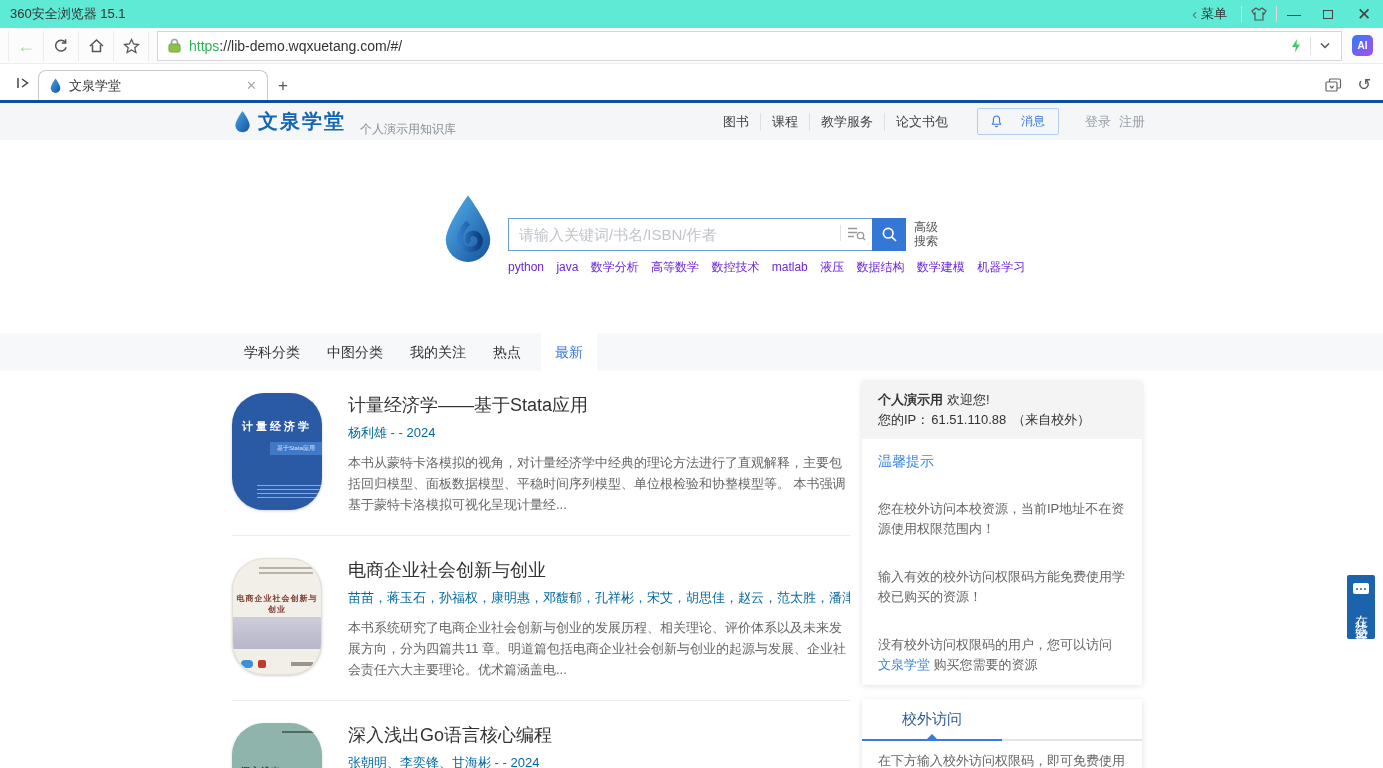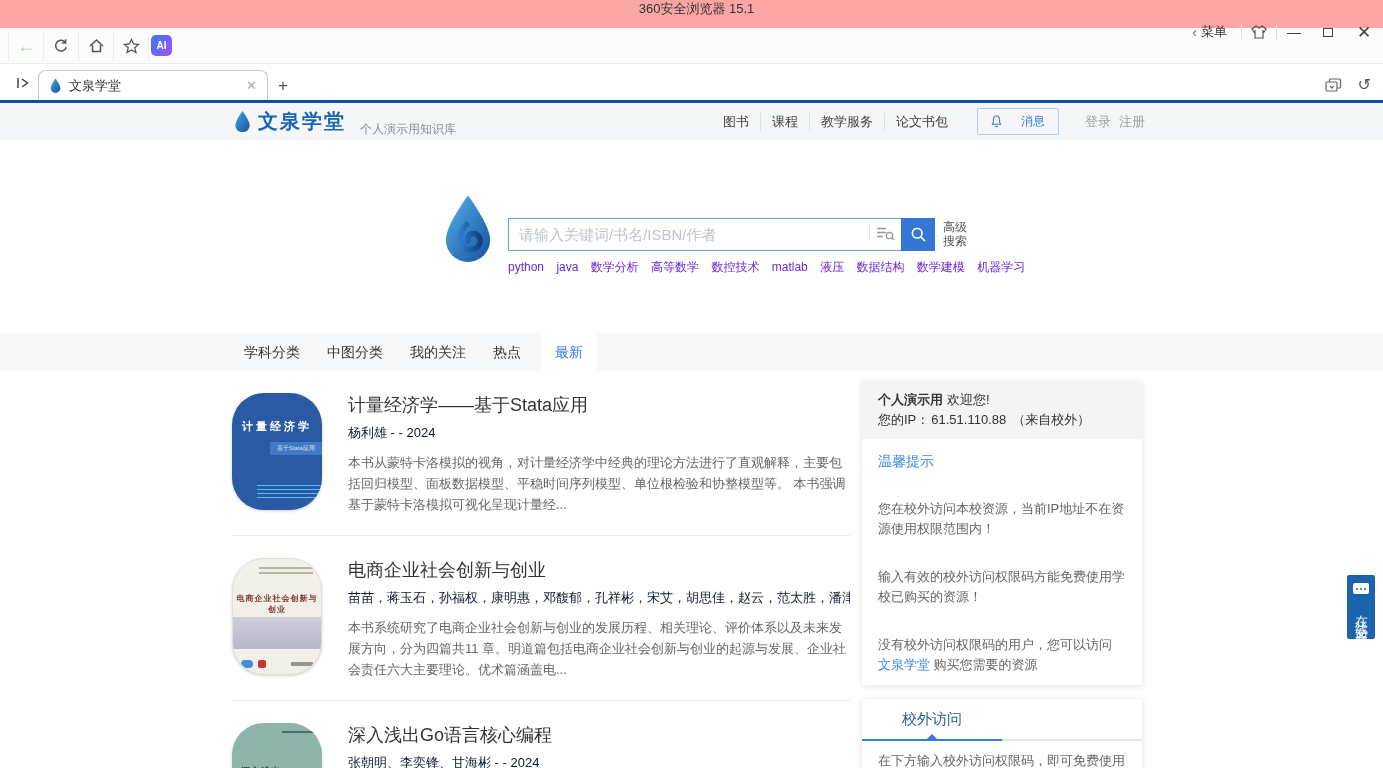--- a/index.html
+++ b/index.html
@@ -1,20 +1,20 @@
 <!DOCTYPE html>
 <html><head>
 <meta charset="utf-8">
 <style>
   * { margin:0; padding:0; box-sizing:border-box; }
   body { font-family:"Liberation Sans","DejaVu Sans",sans-serif; background:#e9e9e9; }
   .page { position:relative; width:1383px; height:768px; background:#fff; overflow:hidden; }
 
   
-  .titlebar { height:28px; background:#fca5a5; display:flex; align-items:center; padding:0 0 0 10px;flex-direction:column; }
+  .titlebar { height:28px; background:#5eead4; display:flex; align-items:center; padding:0 0 0 10px; }
   .tb-title { font-size:13px; color:#333; }
   .tb-right { margin-left:auto; display:flex; align-items:center; height:28px; }
   .tb-menu { font-size:13px; color:#333; display:flex; align-items:center; gap:4px; padding:0 14px; }
   .tb-chev { color:#666; font-size:14px; }
   .tb-sep { width:1px; height:16px; background:#ddd; }
   .tb-btn { width:34px; height:28px; display:flex; align-items:center; justify-content:center; color:#444; }
   .tb-min { font-size:14px; }
   .tb-max span { display:inline-block; width:10px; height:9px; border:1.5px solid #444; }
   .tb-close { font-size:17px; width:38px; }
 
@@ -51,21 +51,21 @@
   .hnav { font-size:13px; color:#444; padding:0 11px; }
   .hnav + .hnav { border-left:1px solid #dcdfe3; }
   .msg-btn { margin-left:18px; display:flex; align-items:center; gap:19px; border:1px solid #b5cdec; color:#3a7ad9; font-size:12px; padding:4px 13px; border-radius:2px; background:transparent; }
   .auth { font-size:13px; color:#9aa0a8; margin-left:26px; }
   .auth .reg { margin-left:8px; }
 
   
   .searchsec { position:relative; height:193px; background:#fff; }
   .biglogo { position:absolute; left:437px; top:53px; }
   .search-row { position:absolute; left:508px; top:78px; display:flex; height:33px; }
-  .input-wrap { position:relative; width:393px; height:33px; }
+  .input-wrap { position:relative; width:364px; height:33px; }
   .search-input { width:100%; height:100%; border:1px solid #6f9bd8; border-right:none; padding:0 48px 0 10px; font-size:15px; color:#333; outline:none; font-family:inherit; }
   .search-input::placeholder { color:#c0c4ca; }
   .in-icons { position:absolute; right:6px; top:7px; display:flex; align-items:center; gap:6px; }
   .in-div { width:1px; height:16px; background:#e2e2e2; }
   .search-btn { width:34px; height:33px; background:#3577d4; border:none; display:flex; align-items:center; justify-content:center; }
   .advanced { margin-left:8px; font-size:12px; color:#555; line-height:14px; padding-top:2px; }
   .keywords { position:absolute; left:508px; top:119px; font-size:12px; color:#6d28d9; }
   .kw { margin-right:9px; }
 
   
@@ -74,21 +74,21 @@
   .cat-tab.active { background:#fff; color:#3a7ad9; padding:0 14px; margin-right:6px; }
 
   
   .main { position:relative; height:397px; background:#fff; overflow:hidden; }
   .book-list { position:absolute; left:232px; top:0; width:618px; }
   .book { display:flex; padding:22px 0 20px; border-bottom:1px solid #ececec; }
   .book:last-child { border-bottom:none; }
   .cover { width:90px; height:117px; margin-right:26px; flex:none; position:relative; box-shadow:0 1px 3px rgba(0,0,0,.18); overflow:hidden;border-radius:32px; }
   .binfo { flex:1; min-width:0; }
   .btitle { font-size:18px; color:#333; margin-bottom:7px; }
-  .bauth { font-size:13px; color:#0f172a; margin-bottom:10px; white-space:nowrap; overflow:hidden; }
+  .bauth { font-size:13px; color:#0369a1; margin-bottom:10px; white-space:nowrap; overflow:hidden; }
   .bdesc { font-size:13px; color:#666; line-height:21px; }
 
   
   .c1 { background:#2a5aa4; }
   .c1-title { color:#fff; font-size:11px; font-weight:bold; letter-spacing:3px; text-align:center; margin-top:26px; }
   .c1-band { background:#4079c5; color:#d7e6f9; font-size:6px; width:58%; margin:8px 0 0 auto; text-align:center; padding:2px 0; }
   .c1-lines { position:absolute; bottom:12px; right:0; width:72%; height:13px;
     background:repeating-linear-gradient(to bottom,#4fc3f7 0 1px,transparent 1px 4px); }
   
   .c2 { background:#f2efe9; border:1px solid #e4dfd5; }
@@ -182,20 +182,36 @@
         <svg width="17" height="15" viewBox="0 0 17 15">
             <path d="M2 8 L8.5 2 L15 8" fill="none" stroke="#555" stroke-width="1.5"></path>
             <path d="M4.5 7 V13.5 H12.5 V7" fill="none" stroke="#555" stroke-width="1.5"></path>
           </svg>
       </button>
       <button class="tool-btn">
         <svg width="17" height="16" viewBox="0 0 17 16">
             <path d="M8.5 1.5 L10.6 6 L15.5 6.5 L11.8 9.8 L12.9 14.5 L8.5 12 L4.1 14.5 L5.2 9.8 L1.5 6.5 L6.4 6 Z" fill="none" stroke="#555" stroke-width="1.3"></path>
           </svg>
       </button>
+    </div>
+    <div class="addressbar">
+      <svg width="13" height="15" viewBox="0 0 13 15">
+          <path d="M3.5 7 V4.5 a3 3 0 0 1 6 0 V7" fill="none" stroke="#a0a0a0" stroke-width="1.6"></path>
+          <rect x="1" y="6" width="11" height="8" rx="1.5" fill="#8bc34a" stroke="#74a33d"></rect>
+        </svg>
+      <span class="url"><span class="url-scheme">https</span><span>://lib-demo.wqxuetang.com/#/</span></span>
+      <span class="ab-right">
+        <svg width="12" height="16" viewBox="0 0 12 16">
+            <path d="M7 1 L2 9 H6 L4.5 15 L10 6.5 H6.5 Z" fill="#3fca6b"></path>
+          </svg>
+        <span class="ab-divider"></span>
+        <svg width="12" height="8" viewBox="0 0 12 8">
+            <path d="M2 1.5 L6 5.5 L10 1.5" fill="none" stroke="#555" stroke-width="1.5"></path>
+          </svg>
+      </span>
     </div>
     <span class="ai-badge">AI</span>
   </div>
 
   <div class="tabrow">
     <span class="side-toggle">
       <svg width="15" height="12" viewBox="0 0 15 12">
           <path d="M2 1 V11" stroke="#444" stroke-width="1.5" fill="none"></path>
           <path d="M6 2 L11.5 6 L6 10" stroke="#444" stroke-width="1.5" fill="none"></path>
         </svg>

